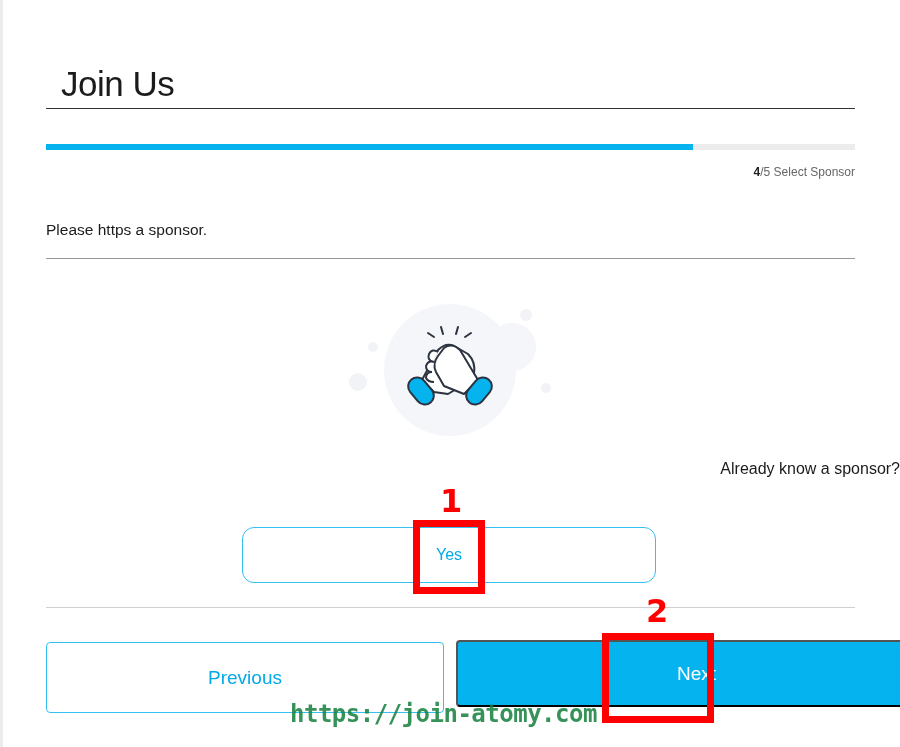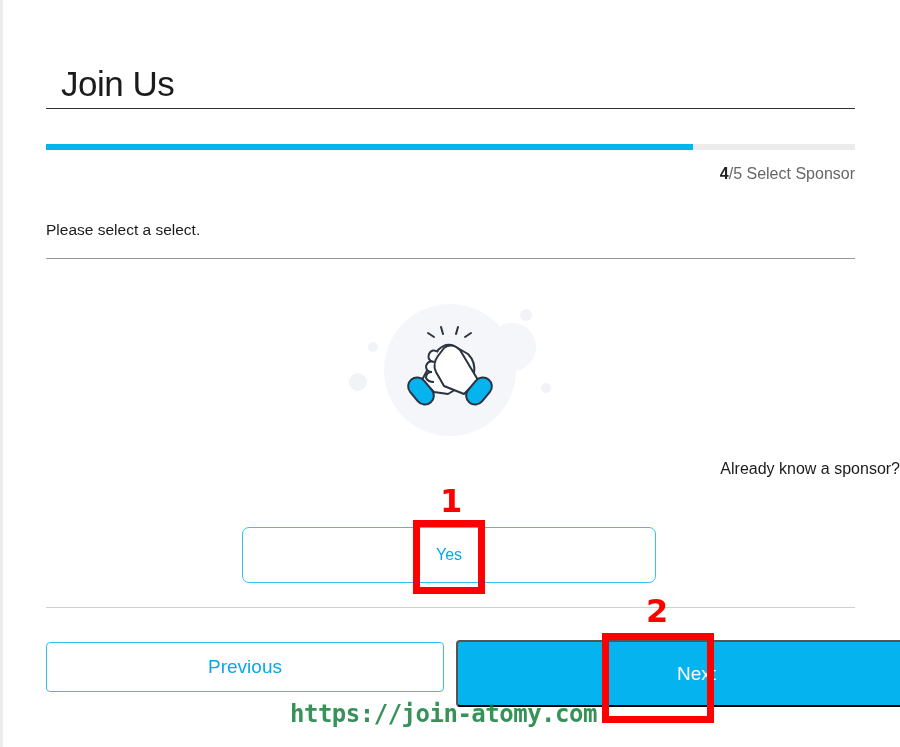--- a/index.html
+++ b/index.html
@@ -5,34 +5,34 @@
     html, body { margin: 0; padding: 0; }
     body {
       width: 900px; height: 747px; position: relative; overflow: hidden;
       background: #ffffff; font-family: "Liberation Sans", "DejaVu Sans", sans-serif; color: #222;
     }
     .left-edge { position: absolute; left: 0; top: 0; width: 3px; height: 747px; background: #ececec; }
     .title { position: absolute; left: 45px; top: 48px; font-size: 35px; font-weight: 400; color: #1b1b1b; letter-spacing: -0.5px; }
     .title-rule { position: absolute; left: 46px; top: 108px; width: 809px; height: 1px; background: #333; }
     .progress-track { position: absolute; left: 46px; top: 144px; width: 809px; height: 6px; background: #ececec; }
     .progress-fill { position: absolute; left: 0; top: 0; height: 6px; background: #05b4ef; }
-    .step-text { position: absolute; right: 45px; top: 165px; font-size: 16px; color: #666; }
+    .step-text { position: absolute; right: 45px; top: 165px; font-size: 12px; color: #666; }
     .step-text b { color: #222; font-weight: 700; }
     .instruction { position: absolute; left: 46px; top: 221px; font-size: 15.5px; color: #1b1b1b; }
     .instr-rule { position: absolute; left: 46px; top: 258px; width: 809px; height: 1px; background: #999; }
     .illustration { position: absolute; left: 330px; top: 290px; width: 240px; height: 160px; }
     .question { position: absolute; left: 0; width: 900px; top: 460px; text-align: right; font-size: 16px; color: #1b1b1b; }
     .yes-btn {
       position: absolute; left: 242px; top: 527px; width: 414px; height: 56px;
-      border: 1px solid #36c0ef; border-radius: 7px; background: #fff; color: #05a9e6;
+      border: 1px solid #36c0ef; border-radius: 12px; background: #fff; color: #05a9e6;
       font-size: 16px; display: flex; align-items: center; justify-content: center; box-sizing: border-box;
     }
     .bottom-rule { position: absolute; left: 46px; top: 607px; width: 809px; height: 1px; background: #d0d0d0; }
     .prev-btn {
-      position: absolute; left: 46px; top: 642px; width: 398px; height: 50px; box-sizing: border-box;
+      position: absolute; left: 46px; top: 642px; width: 398px; height: 71px; box-sizing: border-box;
       border: 1px solid #36c0ef; border-radius: 4px; background: #fff; color: #05a9e6;
       font-size: 19px; display: flex; align-items: center; justify-content: center;
     }
     .next-btn {
       position: absolute; left: 456px; top: 640px; width: 481px; height: 67px; box-sizing: border-box;
       border-radius: 4px; background: #05b4ef; color: #fff;
       font-size: 19px; display: flex; align-items: center; justify-content: center;
     }
     .anno-box { position: absolute; border: 7px solid #ff0000; box-sizing: border-box; pointer-events: none; }
     .anno-num { position: absolute; color: #ff0000; font-weight: 700; font-size: 32px; font-family: "DejaVu Sans", sans-serif; }
@@ -49,21 +49,21 @@
 <h1 class="title" style="margin:16px;">Join Us</h1>
 <div class="title-rule"></div>
 
 <div class="progress-track">
   <div class="progress-fill" style="width:80%;"></div>
 </div>
 <div class="step-text">
   <b>4</b><span>/5 Select Sponsor</span>
 </div>
 
-<div class="instruction">Please select a select.</div>
+<div class="instruction">Please https a sponsor.</div>
 <div class="instr-rule"></div>
 
 <div class="illustration">
   <svg width="240" height="160" viewBox="0 0 240 160">
     <circle cx="120" cy="80" r="66" fill="#f4f6f9"></circle>
     <circle cx="182" cy="57" r="24" fill="#f4f6f9"></circle>
     <circle cx="196" cy="25" r="6" fill="#f1f3f6"></circle>
     <circle cx="43" cy="57" r="5" fill="#f1f3f6"></circle>
     <circle cx="28" cy="92" r="9" fill="#f1f3f6"></circle>
     <circle cx="216" cy="98" r="5" fill="#f1f3f6"></circle>

